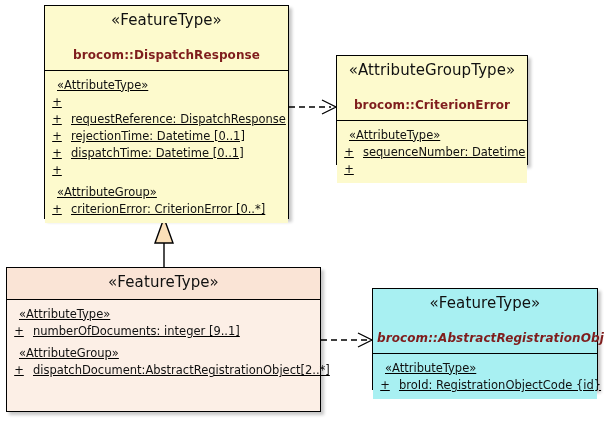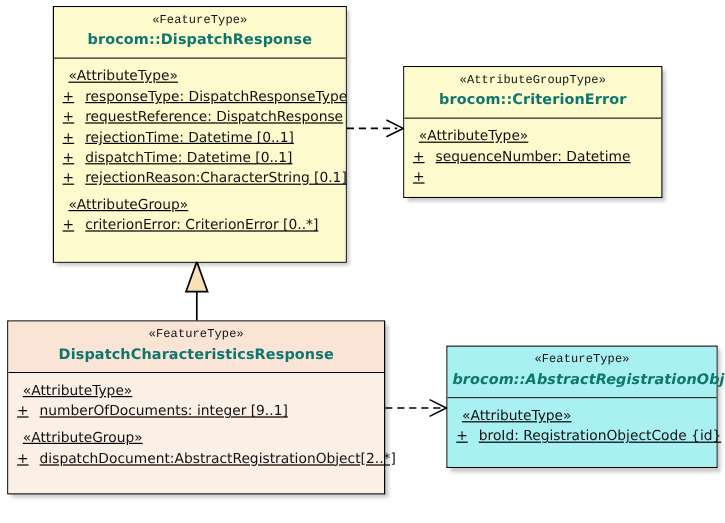--- a/index.html
+++ b/index.html
@@ -28,32 +28,31 @@
   }
   .uml-header {
     box-sizing: border-box;
     border-bottom: 1.5px solid #000000;
     text-align: center;
     padding: 5px 4px 6px 4px;
     line-height: 1.32;
   }
   .stereotype {
     display: block;
-    font-size: 10px;
+    font-size: 15px;
     color: #111111;
     letter-spacing: 0.1px;
-    font-family: Liberation Mono, monospace;
   }
   .classname {
     display: block;
     font-size: 12px;
     font-weight: bold;
-    color: #0f766e;
+    color: #7f1d1d;
     letter-spacing: 0.1px;
-    margin-top: 2px;
+    margin-top: 17px;
   }
   .classname.abstract {
     font-style: italic;
   }
   .uml-body {
     box-sizing: border-box;
     flex: 1 1 auto;
     padding: 5px 2px 5px 2px;
     text-decoration: underline;
   }
@@ -131,69 +130,66 @@
     <div class="uml-header">
       <span class="stereotype">«FeatureType»</span>
       <span class="classname">brocom::DispatchResponse</span>
     </div>
     <div class="uml-body">
 
       <div class="group-label">«AttributeType»</div>
 
       <div class="attr-row">
         <span class="attr-vis">+</span>
-        <span class="attr-text">responseType: DispatchResponseType</span>
       </div>
       <div class="attr-row">
         <span class="attr-vis">+</span>
         <span class="attr-text">requestReference: DispatchResponse</span>
       </div>
       <div class="attr-row">
         <span class="attr-vis">+</span>
         <span class="attr-text">rejectionTime: Datetime [0..1]</span>
       </div>
       <div class="attr-row">
         <span class="attr-vis">+</span>
         <span class="attr-text">dispatchTime: Datetime [0..1]</span>
       </div>
       <div class="attr-row">
         <span class="attr-vis">+</span>
-        <span class="attr-text">rejectionReason:CharacterString [0.1]</span>
       </div>
 
       <div class="group-label" style="padding-top:6px;">«AttributeGroup»</div>
 
       <div class="attr-row">
         <span class="attr-vis">+</span>
         <span class="attr-text">criterionError: CriterionError [0..*]</span>
       </div>
     </div>
   </div>
 
-  <div class="uml-class fill-yellow" style="left:336px; top:55px; width:216px; height:110px;">
+  <div class="uml-class fill-yellow" style="left:336px; top:55px; width:192px; height:110px;">
     <div class="uml-header">
       <span class="stereotype">«AttributeGroupType»</span>
       <span class="classname">brocom::CriterionError</span>
     </div>
     <div class="uml-body">
       <div class="group-label">«AttributeType»</div>
       <div class="attr-row">
         <span class="attr-vis">+</span>
         <span class="attr-text">sequenceNumber: Datetime</span>
       </div>
       <div class="attr-row">
         <span class="attr-vis">+</span>
       </div>
     </div>
   </div>
 
   <div class="uml-class fill-peach" style="left:6px; top:267px; width:315px; height:145px;">
     <div class="uml-header">
       <span class="stereotype">«FeatureType»</span>
-      <span class="classname">DispatchCharacteristicsResponse</span>
     </div>
     <div class="uml-body">
       <div class="group-label">«AttributeType»</div>
       <div class="attr-row">
         <span class="attr-vis">+</span>
         <span class="attr-text">numberOfDocuments: integer [9..1]</span>
       </div>
       <div class="group-label" style="padding-top:6px;">«AttributeGroup»</div>
       <div class="attr-row">
         <span class="attr-vis">+</span>

